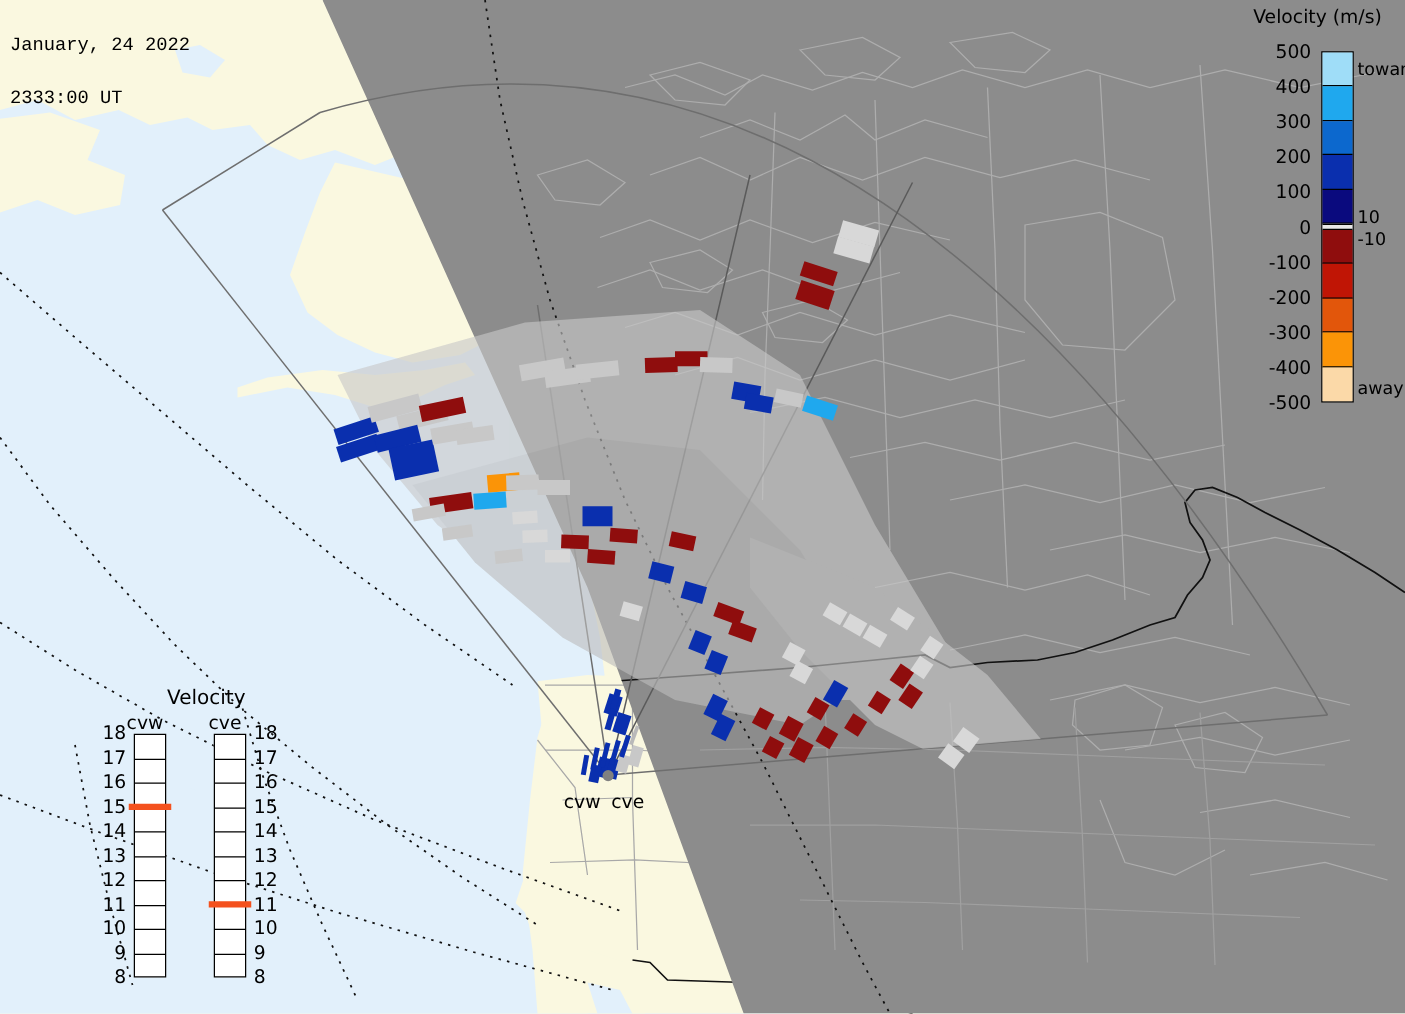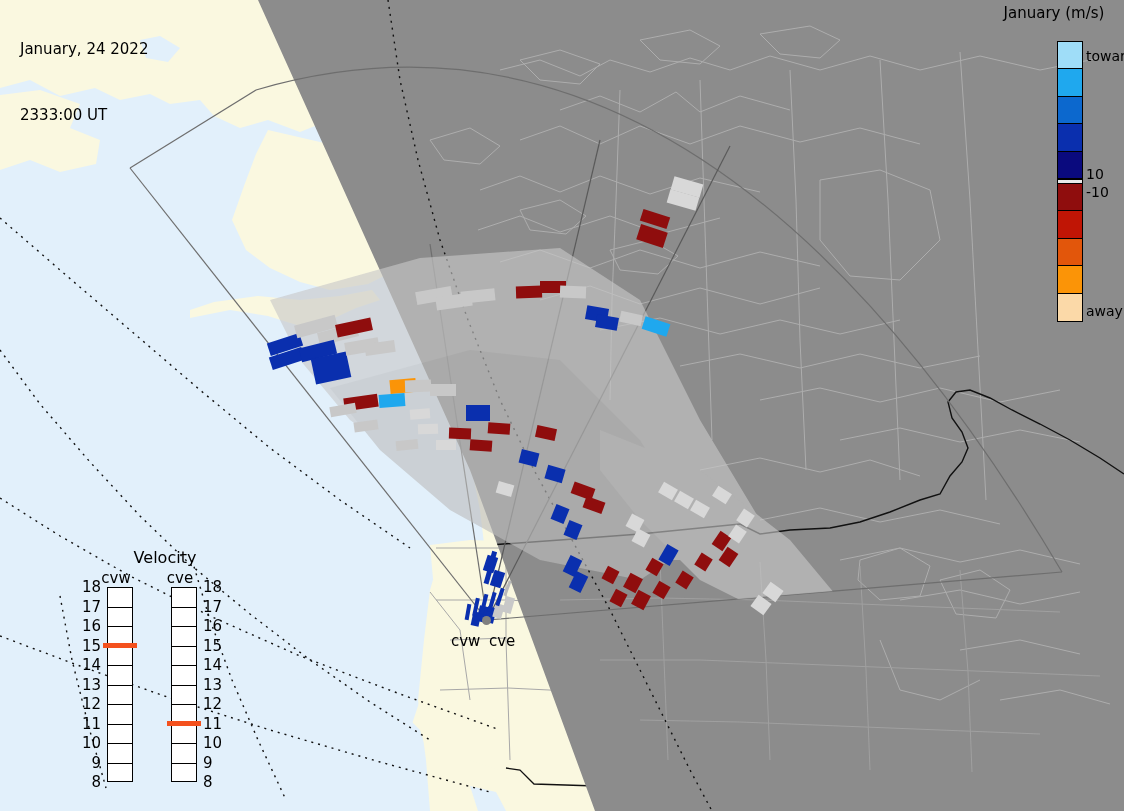--- a/index.html
+++ b/index.html
@@ -4,21 +4,21 @@
 <style>
   html,body{margin:0;padding:0;background:#fff;}
   body{width:1124px;height:811px;overflow:hidden;
        font-family:"DejaVu Sans","Liberation Sans",sans-serif;}
   #stage{position:relative;width:1124px;height:811px;overflow:hidden;background:#E2F0FB;}
   #mapsvg{position:absolute;left:0;top:0;width:1124px;height:811px;}
 
   
   #title{position:absolute;left:8px;top:2px;z-index:40;line-height:14px;
          font-size:15px;color:#000;white-space:pre;letter-spacing:0px;}
-  #title div{margin:12px;padding:0;}
+  #title div{margin:0;padding:0;font-family:Liberation Mono, monospace;}
 
   
   #cbar{position:absolute;left:980px;top:0px;width:144px;height:340px;z-index:40;}
   #cbar-title{position:absolute;left:4px;top:4px;width:140px;text-align:center;
               font-size:15px;color:#000;white-space:nowrap;}
   #cbar-strip{position:absolute;left:1057px;top:41px;width:26px;height:281px;
               border:1px solid #000;box-sizing:border-box;z-index:41;}
   .cb-band{width:100%;border-bottom:1px solid #000;box-sizing:border-box;}
   .cb-band:last-child{border-bottom:none;}
   .cb-zero{height:5px;background:#E8E8E8;border-top:1px solid #000;border-bottom:1px solid #000;}
@@ -316,34 +316,47 @@
       <rect x="490" y="551" width="5" height="16" transform="rotate(16 492 559)"></rect>
     </g>
   </svg>
 
   <div id="title">
     <div>January, 24 2022</div>
     <div>2333:00 UT</div>
   </div>
 
   <div id="cbar">
-    <div id="cbar-title">January (m/s)</div>
+    <div id="cbar-title">Velocity (m/s)</div>
   </div>
   <div id="cbar-strip">
       <div class="cb-band" style="height: 27.4px; background: rgb(159, 221, 248);"></div>
       <div class="cb-band" style="height: 27.4px; background: rgb(31, 168, 238);"></div>
       <div class="cb-band" style="height: 27.4px; background: rgb(12, 104, 206);"></div>
       <div class="cb-band" style="height: 27.4px; background: rgb(10, 47, 174);"></div>
       <div class="cb-band" style="height: 27.4px; background: rgb(10, 10, 126);"></div>
       <div class="cb-band cb-zero" style="background: rgb(232, 232, 232);"></div>
       <div class="cb-band" style="height: 27.4px; background: rgb(143, 13, 13);"></div>
       <div class="cb-band" style="height: 27.4px; background: rgb(192, 21, 5);"></div>
       <div class="cb-band" style="height: 27.4px; background: rgb(226, 86, 11);"></div>
       <div class="cb-band" style="height: 27.4px; background: rgb(251, 148, 7);"></div>
       <div class="cb-band" style="height: 27.4px; background: rgb(251, 217, 168);"></div>
+    </div>
+  <div id="cbar-ticks">
+      <div class="cb-tick" style="top: 41px;">500</div>
+      <div class="cb-tick" style="top: 69.1px;">400</div>
+      <div class="cb-tick" style="top: 97.2px;">300</div>
+      <div class="cb-tick" style="top: 125.3px;">200</div>
+      <div class="cb-tick" style="top: 153.4px;">100</div>
+      <div class="cb-tick" style="top: 181.5px;">0</div>
+      <div class="cb-tick" style="top: 209.6px;">-100</div>
+      <div class="cb-tick" style="top: 237.7px;">-200</div>
+      <div class="cb-tick" style="top: 265.8px;">-300</div>
+      <div class="cb-tick" style="top: 293.9px;">-400</div>
+      <div class="cb-tick" style="top: 322px;">-500</div>
     </div>
   <div id="cbar-side">
       <div class="cb-side" style="top: 56px;">toward</div>
       <div class="cb-side" style="top: 174px;">10</div>
       <div class="cb-side" style="top: 192px;">-10</div>
       <div class="cb-side" style="top: 311px;">away</div>
     </div>
 
   <div id="freq">
     <div id="freq-title">Velocity</div>

